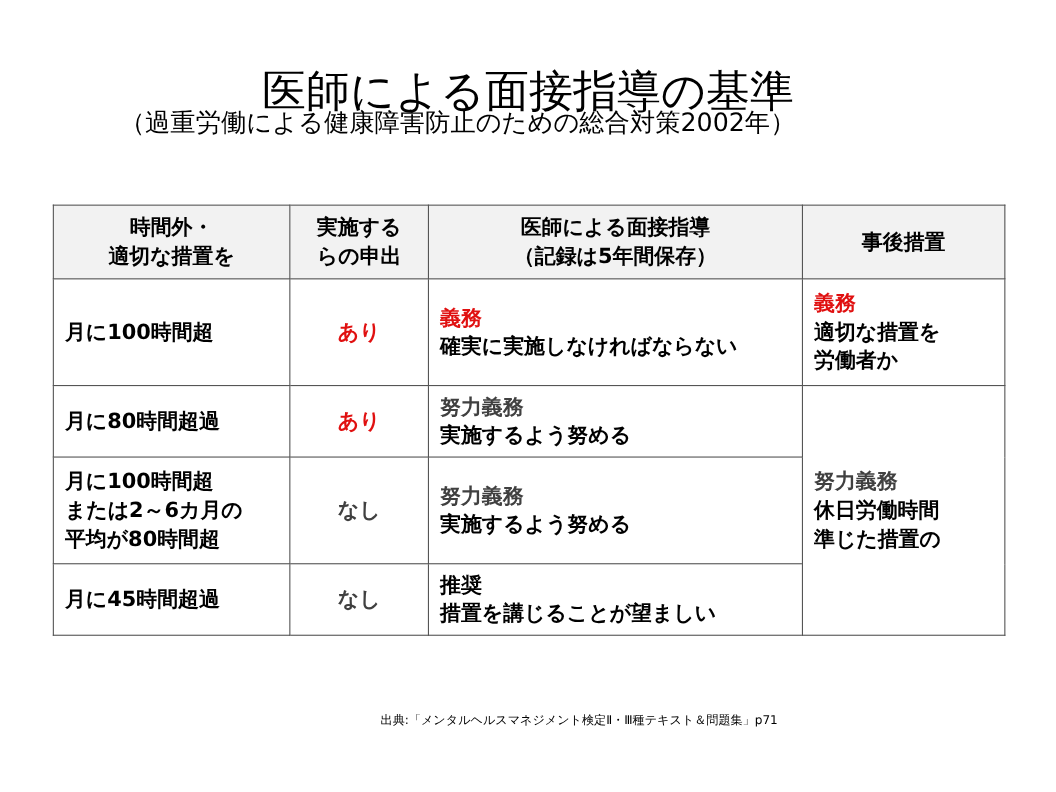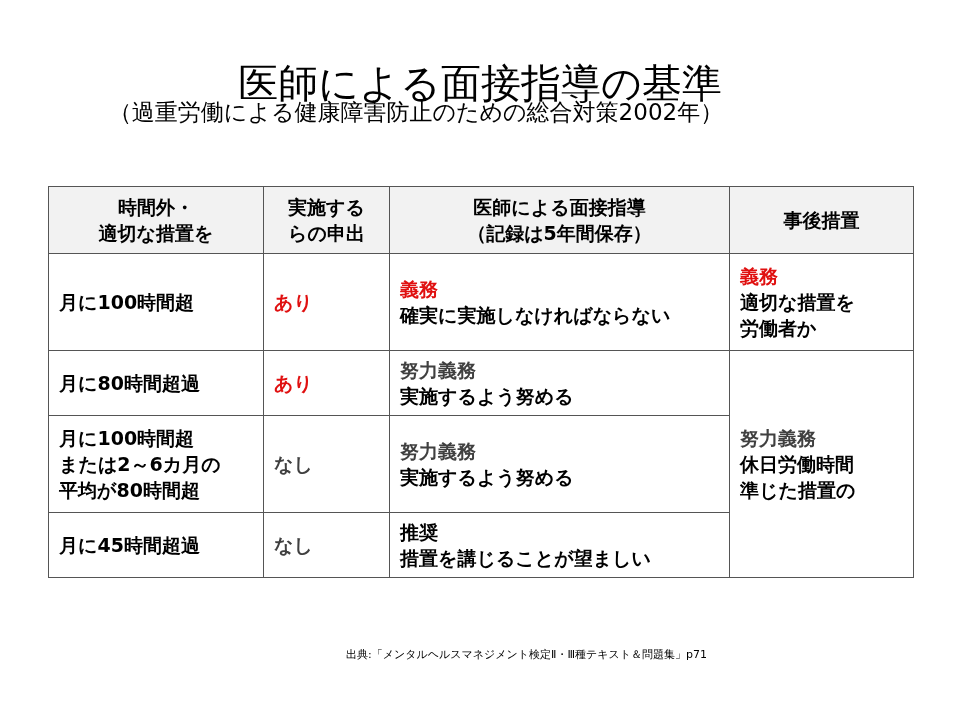--- a/index.html
+++ b/index.html
@@ -17,21 +17,21 @@
   }
   table {
     position:absolute; left:48px; top:186px; width:865px;
     border-collapse:collapse; table-layout:fixed;
   }
   td, th {
     border:1px solid #555; font-size:19px; font-weight:bold; line-height:26px;
     padding:0 10px; vertical-align:middle;
   }
   th { background:#f2f2f2; text-align:center; height:66px; }
-  .c { }
+  .c { text-align:center; }
   .red { color:#e01010; }
   .blue { color:#404040; }
   .row1 td { height:96px; }
   .row2 td { height:64px; }
   .row3 td { height:96px; }
   .row4 td { height:64px; }
   .source {
     position:absolute; left:346px; top:645px; font-size:11px; line-height:20px;
   }
 </style>

